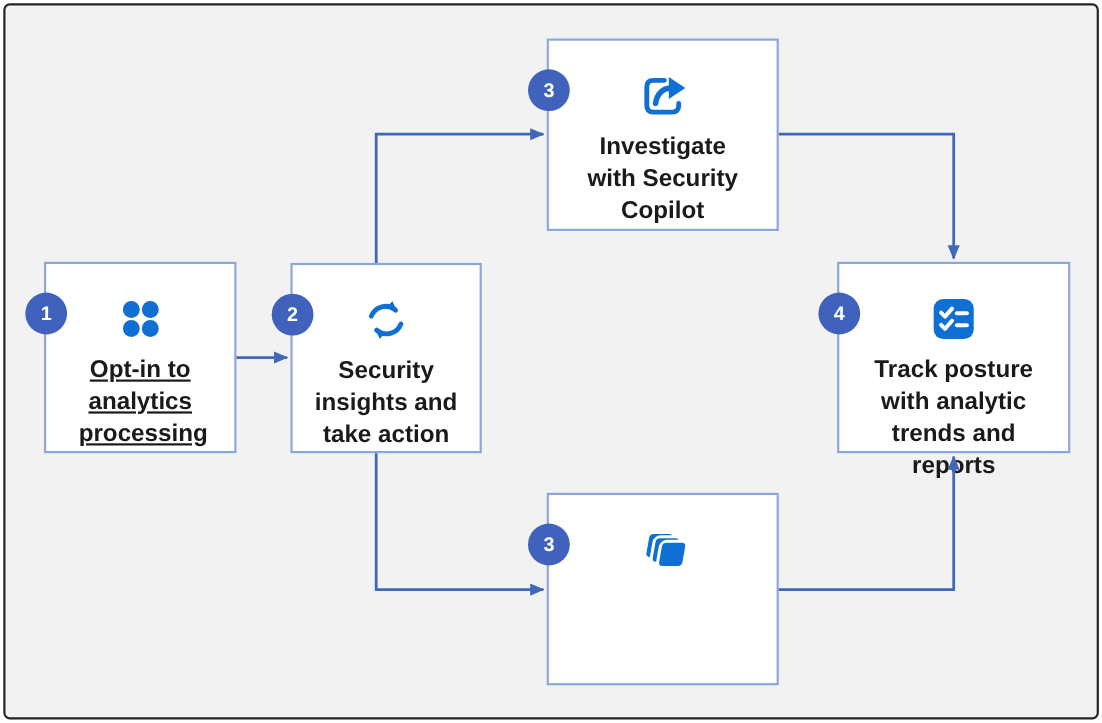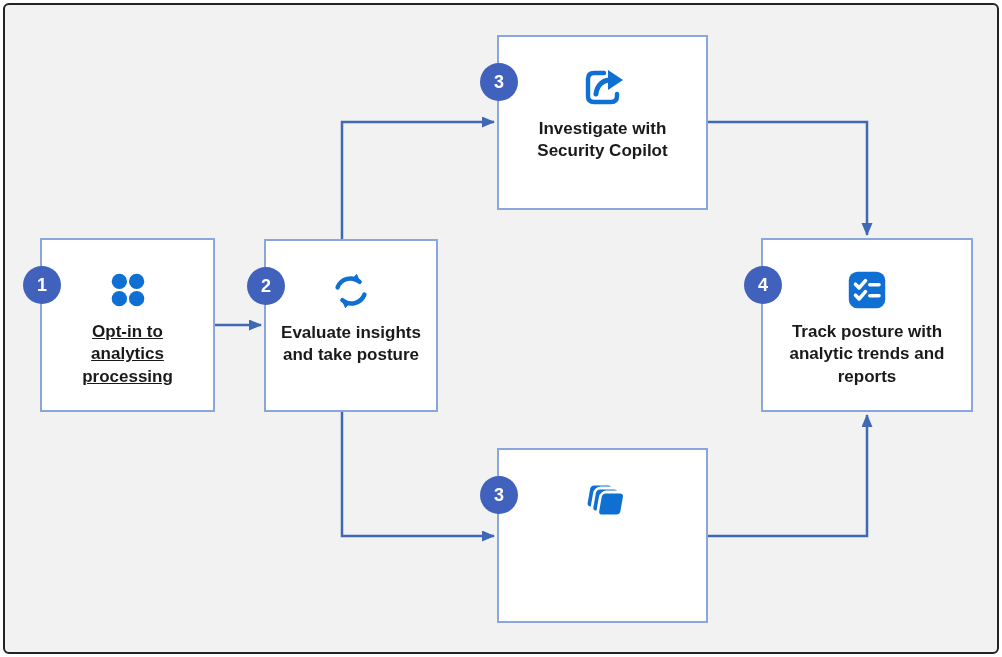--- a/index.html
+++ b/index.html
@@ -40,21 +40,21 @@
     align-items:center;
     padding-top:26px;
   }
   .step-box .icon-wrap{
     width:48px;height:48px;
     display:flex;align-items:center;justify-content:center;
     margin-bottom:7px;
     flex:0 0 auto;
   }
   .step-label{
-    font-size:17px;
+    font-size:22px;
     line-height:1.32;
     font-weight:700;
     color:var(--text-color);
     text-align:center;
   }
   .badge{
     position:absolute;
     left:-19px;
     top:26px;
     width:38px;height:38px;
@@ -136,21 +136,21 @@
       <svg width="46" height="46" viewBox="0 0 48 48" xmlns="http://www.w3.org/2000/svg">
         <defs>
           <marker id="syncArrow" markerWidth="11" markerHeight="10" refX="8" refY="4.5" orient="auto" markerUnits="userSpaceOnUse">
             <path class="ic-fill" d="M0,0 L10,4.5 L0,9 z"></path>
           </marker>
         </defs>
         <path class="ic-stroke" stroke-width="4.6" d="M 10 20.2 A 14.5 14.5 0 0 1 33 14.5" marker-end="url(#syncArrow)"></path>
         <path class="ic-stroke" stroke-width="4.6" d="M 38 27.8 A 14.5 14.5 0 0 1 15 33.5" marker-end="url(#syncArrow)"></path>
       </svg>
     </div>
-    <div class="step-label">Evaluate insights and take posture</div>
+    <div class="step-label">Security insights and take action</div>
   </div>
 
   <div class="step-box box-step3a">
     <div class="badge">3</div>
     <div class="icon-wrap">
       <svg width="48" height="48" viewBox="0 0 48 48" xmlns="http://www.w3.org/2000/svg">
         <path class="ic-stroke" stroke-width="4.4" d="M 25 10 H 15 Q 9 10 9 16 V 33 Q 9 39 15 39 H 32 Q 38 39 38 33 V 31"></path>
         <path class="ic-stroke" stroke-width="5" d="M 17 31 C 18 22 24 17.5 30 17"></path>
         <polygon class="ic-fill" points="29,7 44,17 29,27"></polygon>
       </svg>

